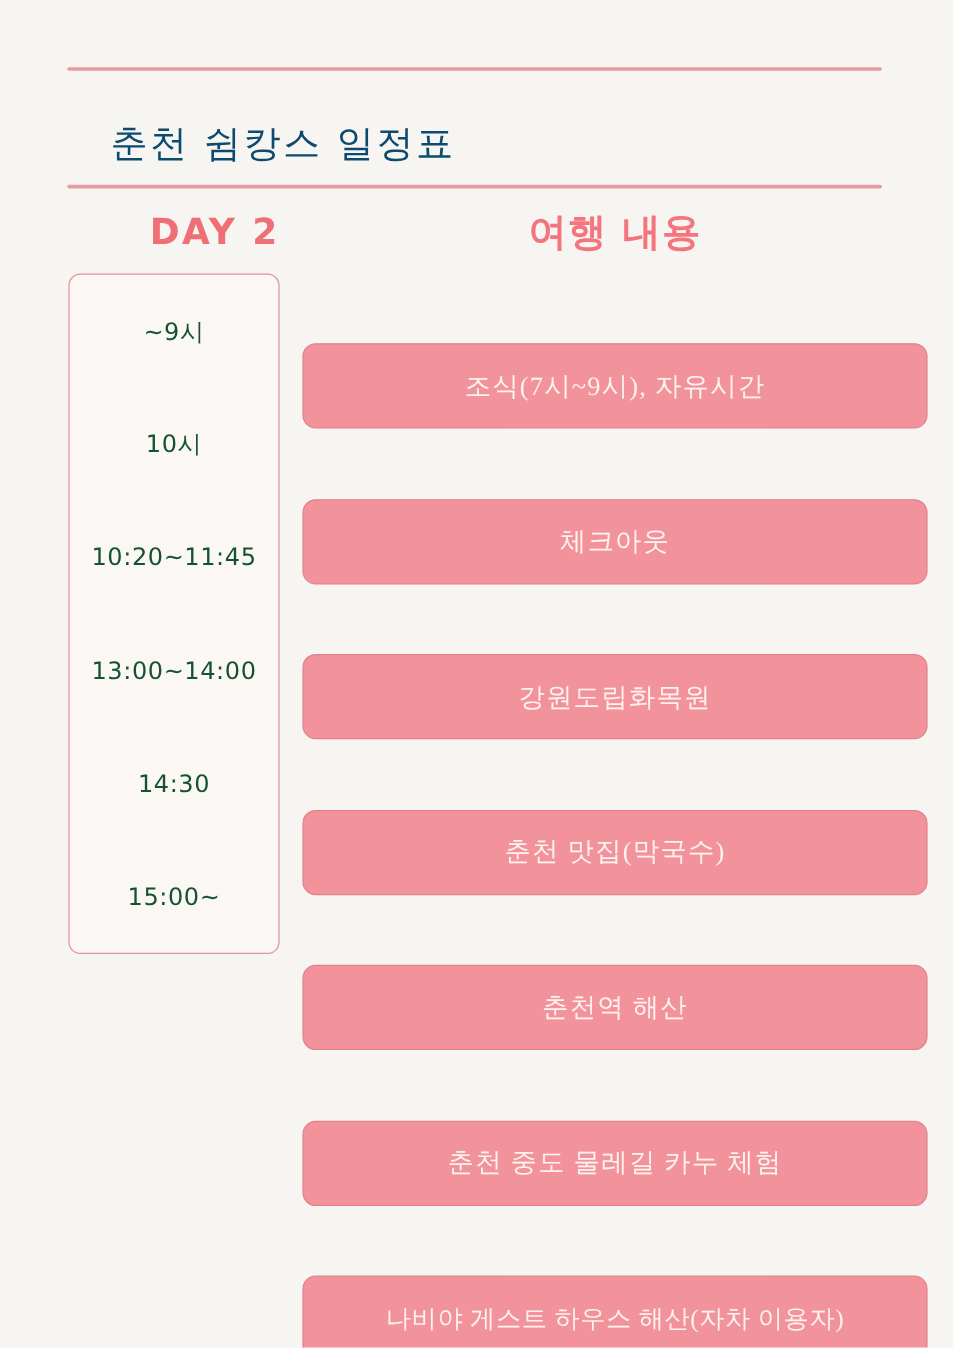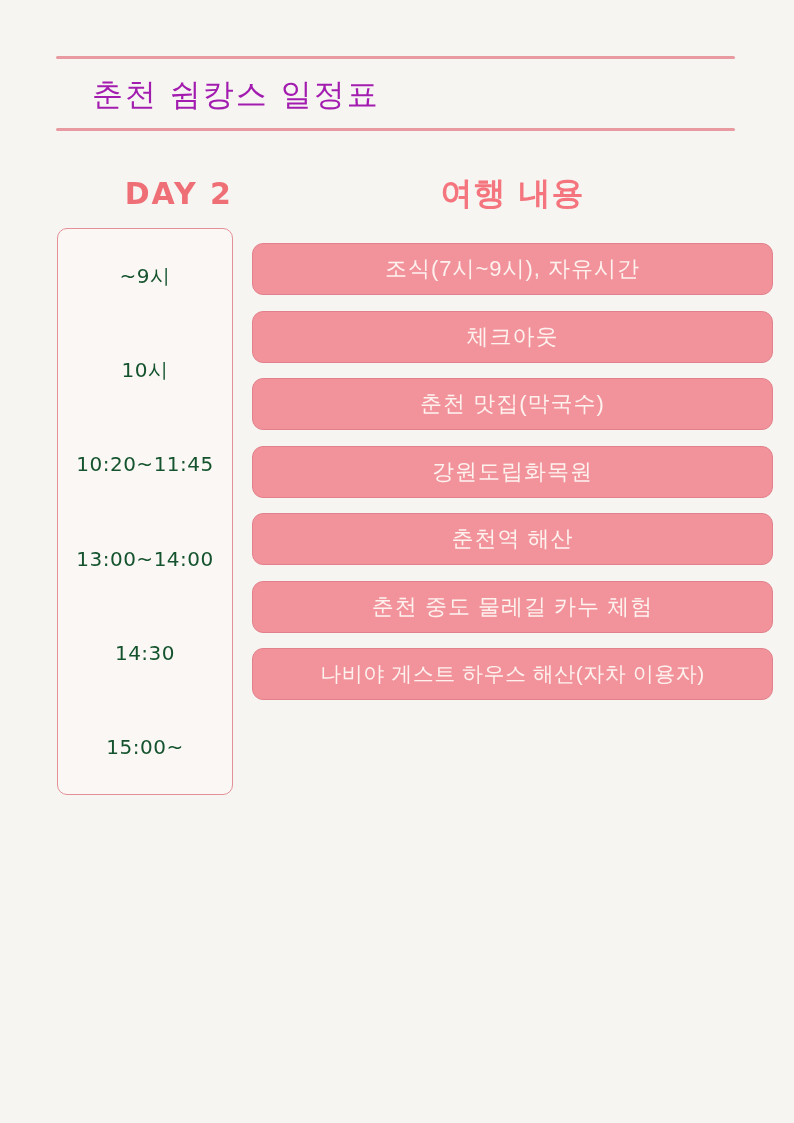--- a/index.html
+++ b/index.html
@@ -30,25 +30,26 @@
   .rule {
     width: 100%;
     height: 3px;
     background: #e99aa0;
     border-radius: 2px;
   }
   .rule-top { box-shadow: 0 0 0 0 transparent; }
   .title-text {
     font-family: "DejaVu Sans", sans-serif;
     font-size: 31px;
-    color: #a21caf;
+    color: #0c4a6e;
     letter-spacing: 2px;
     padding: 16px 0 14px 36px;
     white-space: nowrap;
     line-height: 1.25;
+    margin-top: 26px;
   }
 
   
   .col-head-day {
     position: absolute;
     left: 57px;
     top: 176px;
     width: 176px;
     text-align: right;
     font-size: 30px;
@@ -100,33 +101,34 @@
   .pill-col {
     position: absolute;
     left: 252px;
     top: 243px;
     width: 521px;
     display: flex;
     flex-direction: column;
     gap: 15.5px;
   }
   .pill {
-    height: 52px;
+    height: 71px;
     box-sizing: border-box;
     background: #f2939c;
     border: 1.6px solid #e2818b;
     border-radius: 11px;
     display: flex;
     align-items: center;
     justify-content: center;
     color: #fdf2ee;
-    font-family: Liberation Sans, sans-serif;
+    font-family: Liberation Serif, serif;
     font-size: 22px;
     letter-spacing: 1px;
     white-space: nowrap;
+    margin-top: 43px;
   }
   .pill.wide-text { font-size: 21px; letter-spacing: 0.5px; }
 </style>
 </head>
 <body>
 
 <div class="page">
 
   <div class="title-block">
     <div class="rule rule-top"></div>
@@ -142,20 +144,20 @@
     <div class="time-cell">10시</div>
     <div class="time-cell">10:20~11:45</div>
     <div class="time-cell">13:00~14:00</div>
     <div class="time-cell">14:30</div>
     <div class="time-cell">15:00~</div>
   </div>
 
   <div class="pill-col">
     <div class="pill">조식(7시~9시), 자유시간</div>
     <div class="pill">체크아웃</div>
+    <div class="pill">강원도립화목원</div>
     <div class="pill">춘천 맛집(막국수)</div>
-    <div class="pill">강원도립화목원</div>
     <div class="pill">춘천역 해산</div>
     <div class="pill">춘천 중도 물레길 카누 체험</div>
     <div class="pill wide-text">나비야 게스트 하우스 해산(자차 이용자)</div>
   </div>
 
 </div>
 
 </body></html>

